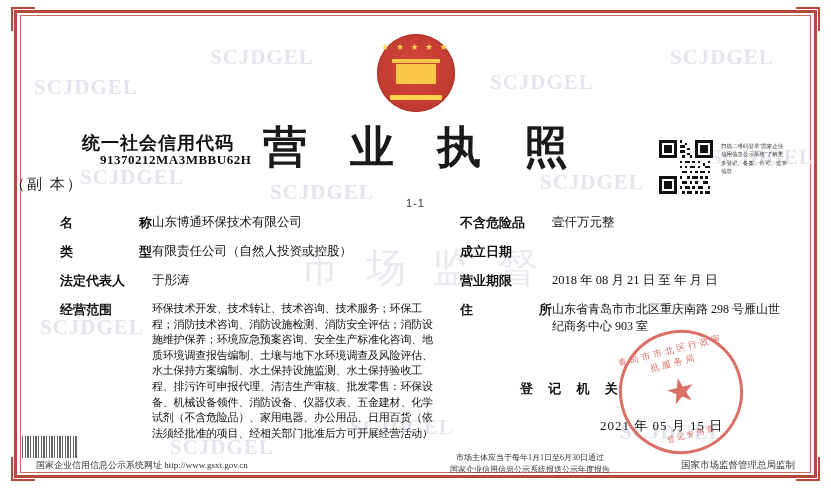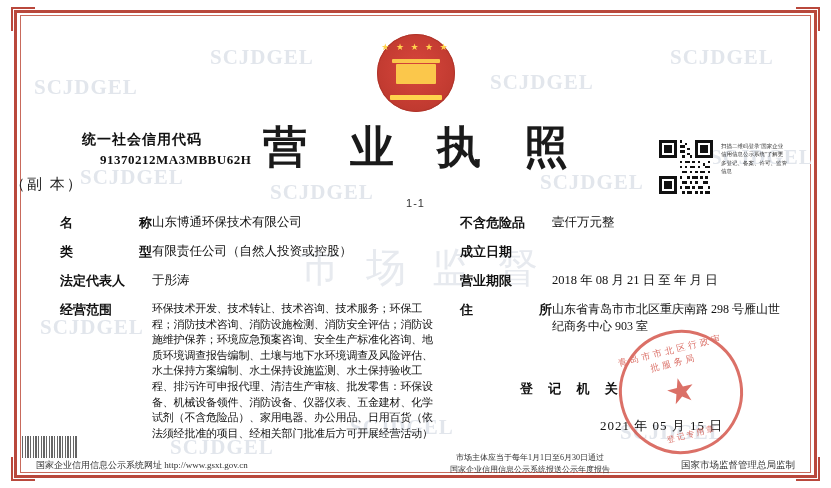--- a/index.html
+++ b/index.html
@@ -167,21 +167,21 @@
     color: #333;
     letter-spacing: 1px;
   }
 
   
   .code-label {
     position: absolute;
     left: 82px;
     top: 131px;
     font-family: "Liberation Serif", serif;
-    font-size: 14px;
+    font-size: 18px;
     font-weight: bold;
     color: #111;
     letter-spacing: 1px;
   }
   .code-value {
     position: absolute;
     left: 100px;
     top: 152px;
     font-family: "Liberation Serif", serif;
     font-size: 13px;

